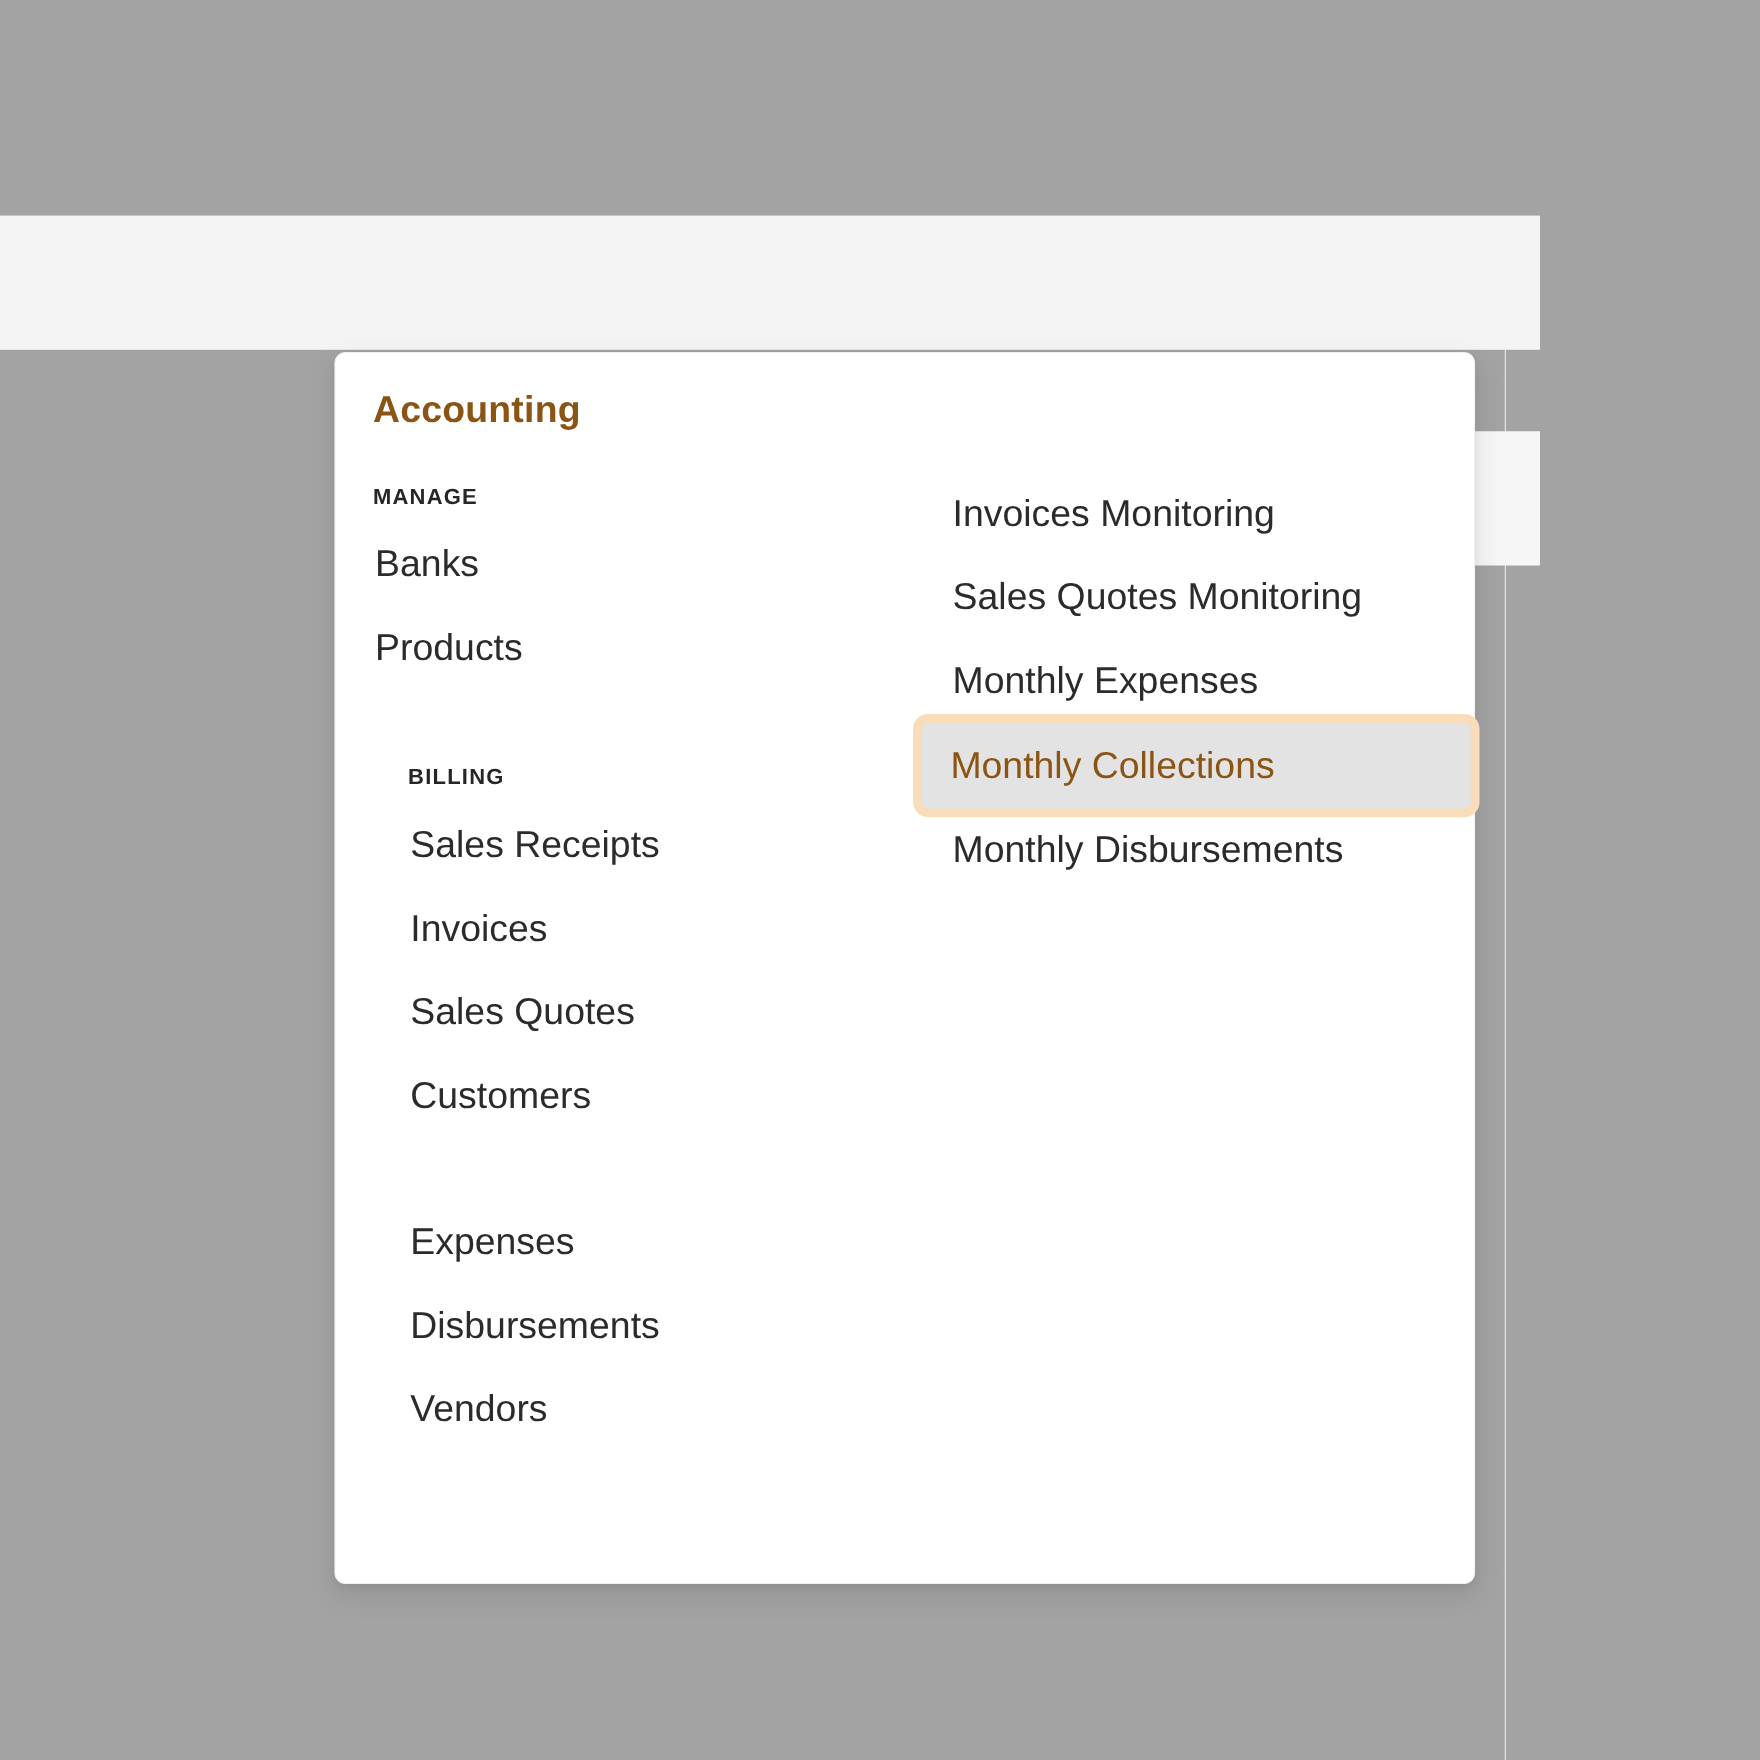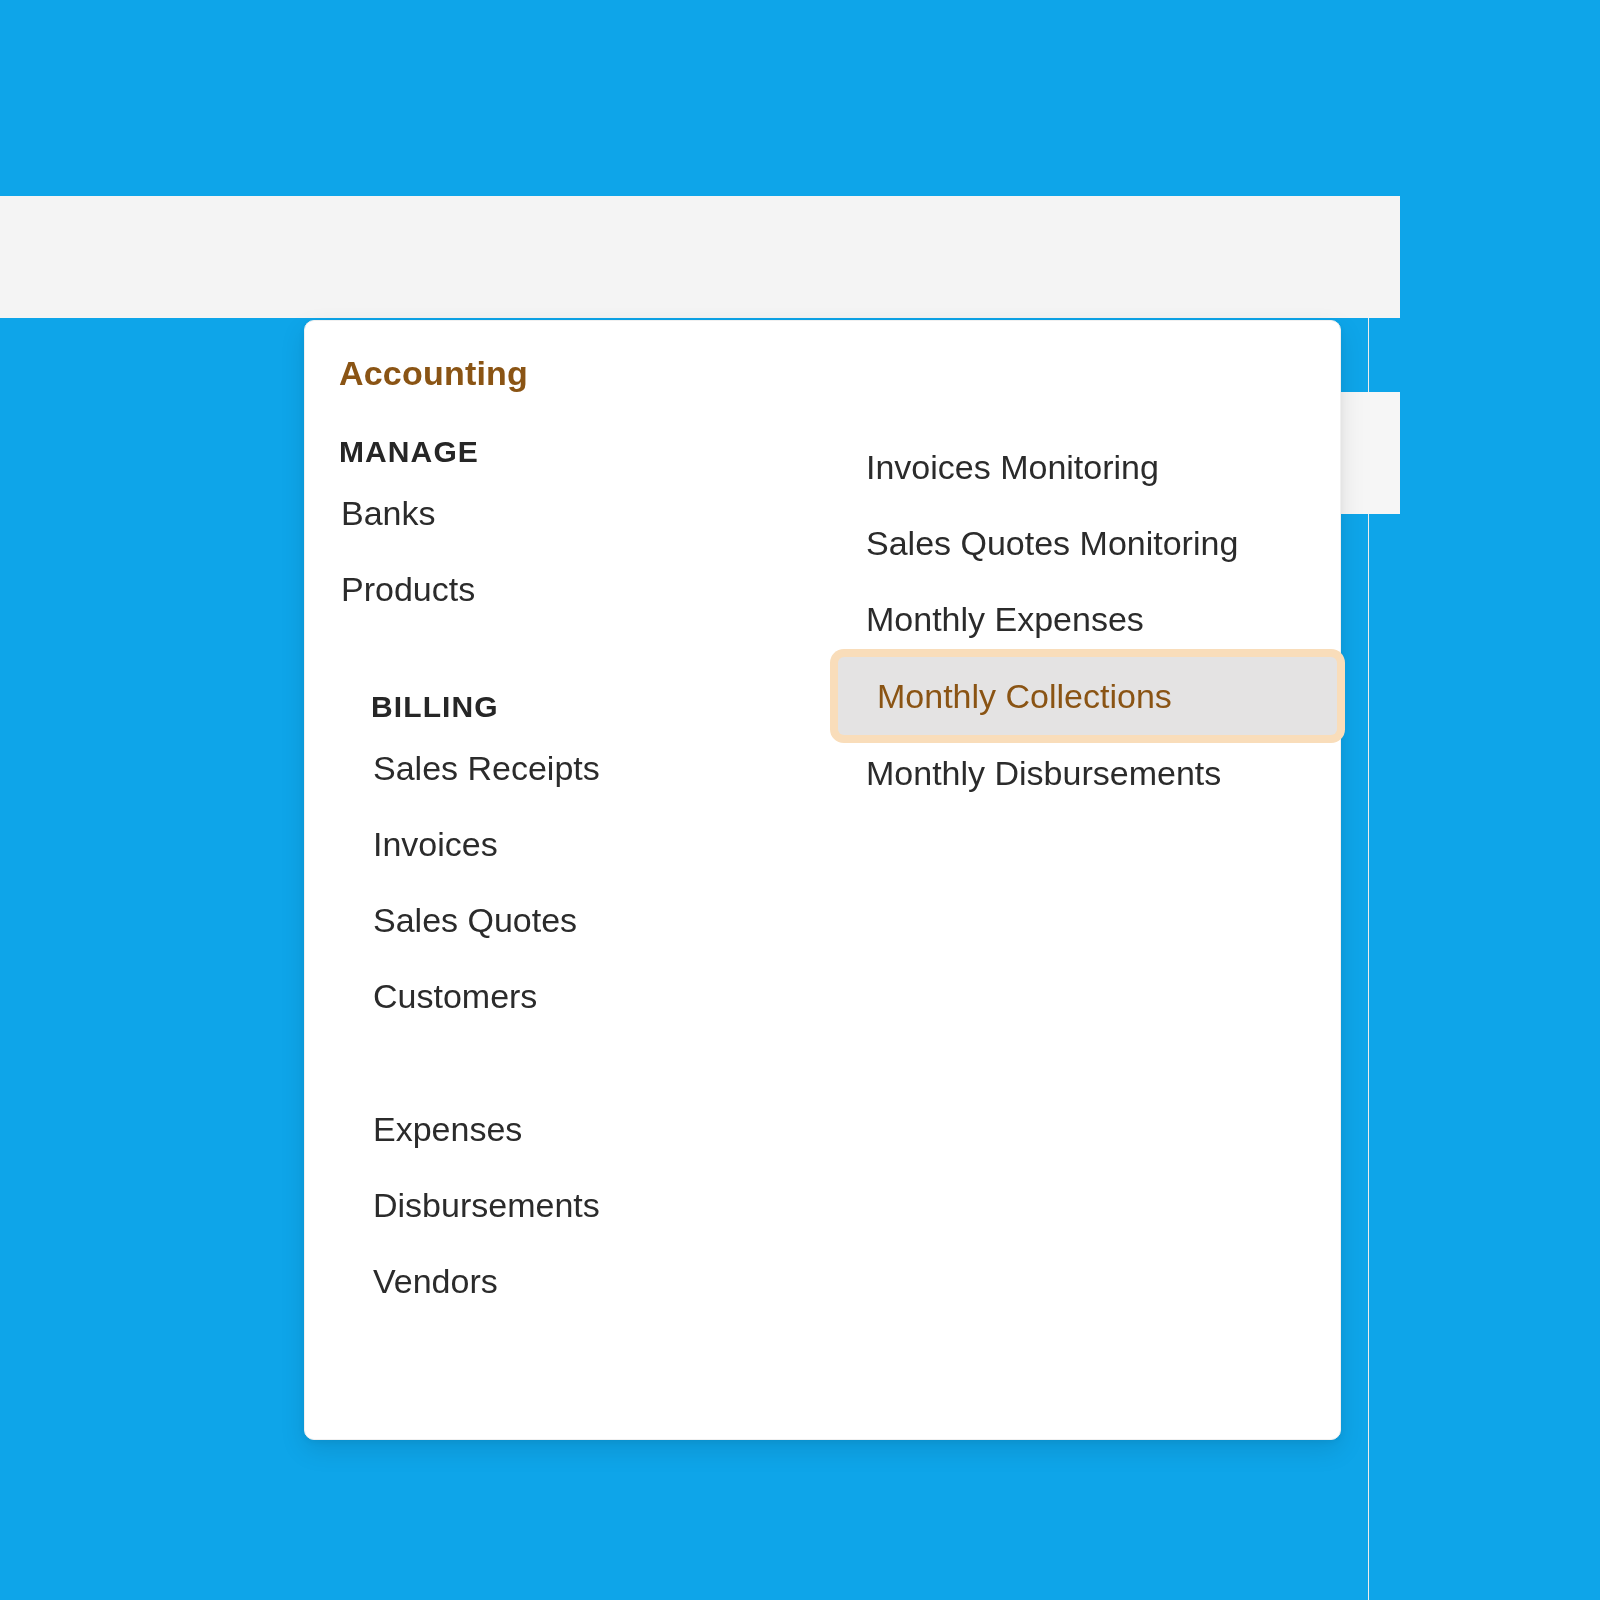--- a/index.html
+++ b/index.html
@@ -9,21 +9,21 @@
     height: 1600px;
     background: #ffffff;
     font-family: "Liberation Sans", sans-serif;
     overflow: hidden;
   }
 
   #canvas {
     position: relative;
     width: 1600px;
     height: 1600px;
-    background: #0ea5e9;
+    background: #a3a3a3;
   }
 
   
   .page-rule {
     position: absolute;
     left: 1368px;
     top: 318px;
     width: 1px;
     height: 1282px;
     background: #ededed;
@@ -117,21 +117,21 @@
     position: absolute;
     top: 108px;
   }
   .col-left  { left: 34px;  width: 470px; }
   .col-right { left: 559px; width: 470px; }
 
   .group { position: relative; }
   .group + .group { margin-top: 57px; margin-left: 32px; }
 
   .group-title {
-    font-size: 30px;
+    font-size: 20px;
     font-weight: bold;
     color: #262626;
     letter-spacing: 1.1px;
     height: 46px;
     line-height: 46px;
   }
 
   .menu-item {
     display: block;
     font-size: 34px;
@@ -142,21 +142,21 @@
     cursor: pointer;
     padding-left: 2px;
   }
 
   
   .menu-item.selected {
     position: relative;
     color: #8a5414;
     background: #e4e3e3;
     border-radius: 6px;
-    padding-left: 39px;
+    padding-left: 26px;
     margin-left: -26px;
     margin-right: -3px;
     box-shadow: 0 0 0 8px #f9ddba;
     height: 78px;
     line-height: 78px;
   }
 </style>
 </head>
 <body>
 

